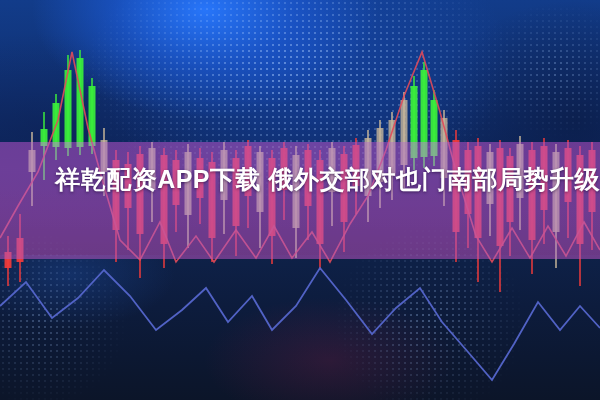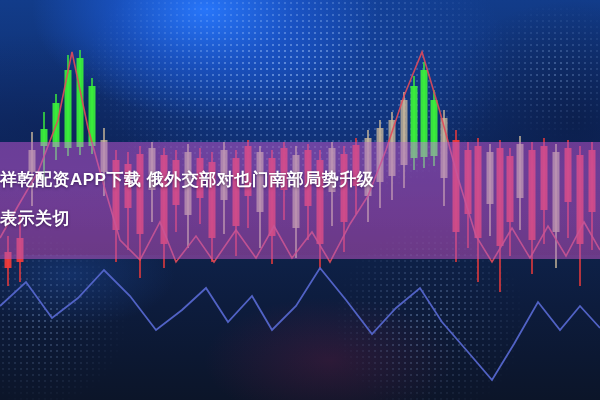--- a/index.html
+++ b/index.html
@@ -59,22 +59,22 @@
     mix-blend-mode:screen;
   }
   #band-tint{
     left:0;right:0;top:142px;height:117px;bottom:auto;
     background:rgba(120,45,135,.30);
   }
 
   
   #headline{
     left:0;right:0;top:160px;bottom:auto;
-    text-align:left;color:#ffffff;font-weight:bold;
-    font-size:17px;line-height:39px;letter-spacing:.5px;
+    text-align:right;color:#ffffff;font-weight:bold;
+    font-size:25px;line-height:39px;letter-spacing:.5px;
     text-shadow:0 1px 3px rgba(20,0,40,.55);
     white-space:nowrap;
   }
   #headline .ln{display:block;}
 
   svg{position:absolute;inset:0;}
 </style>
 </head>
 <body>
 
@@ -303,16 +303,15 @@
 
   <svg id="trend-blue-svg" width="600" height="400" viewBox="0 0 600 400">
     <polyline id="trend-blue" fill="none" stroke="#5566cc" stroke-width="1.8" opacity="0.95" points="0,306 26,282 52,318 78,298 104,270 130,296 156,330 182,310 206,288 228,322 252,296 272,330 296,306 320,268 346,300 372,334 396,308 420,288 442,322 468,352 492,380 514,344 538,302 560,330 580,306 600,328"></polyline>
   </svg>
 
   <div class="layer" id="band"></div>
   <div class="layer" id="band-tint"></div>
 
   <div class="layer" id="headline">
     <span class="ln">祥乾配资APP下载 俄外交部对也门南部局势升级</span>
-    <span class="ln">表示关切</span>
   </div>
 
 </div>
 
 </body></html>

